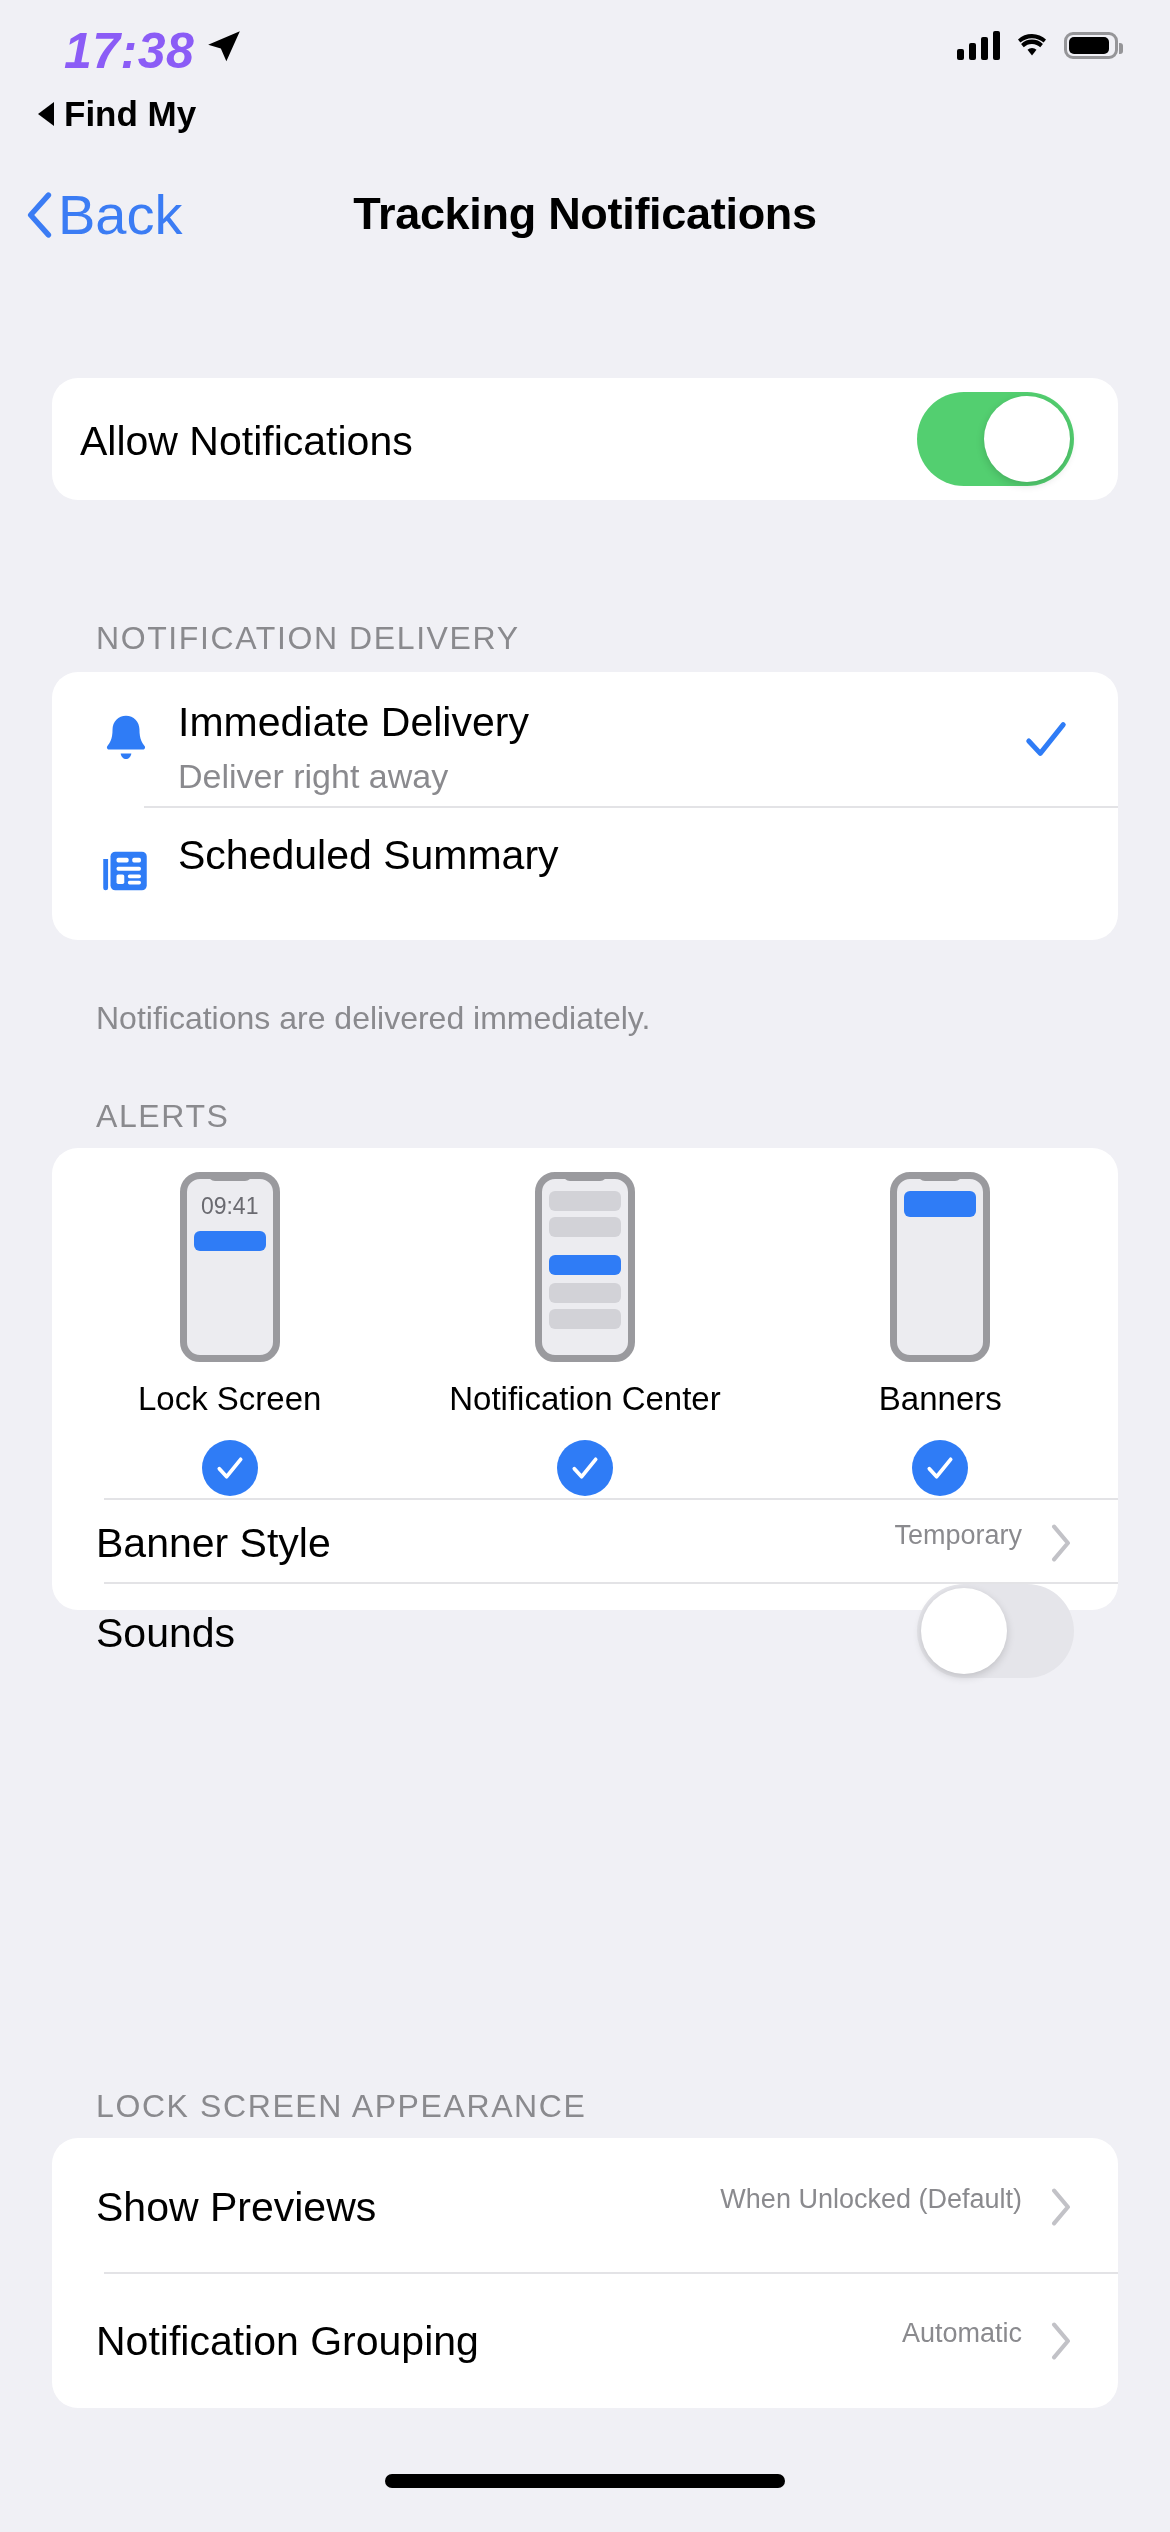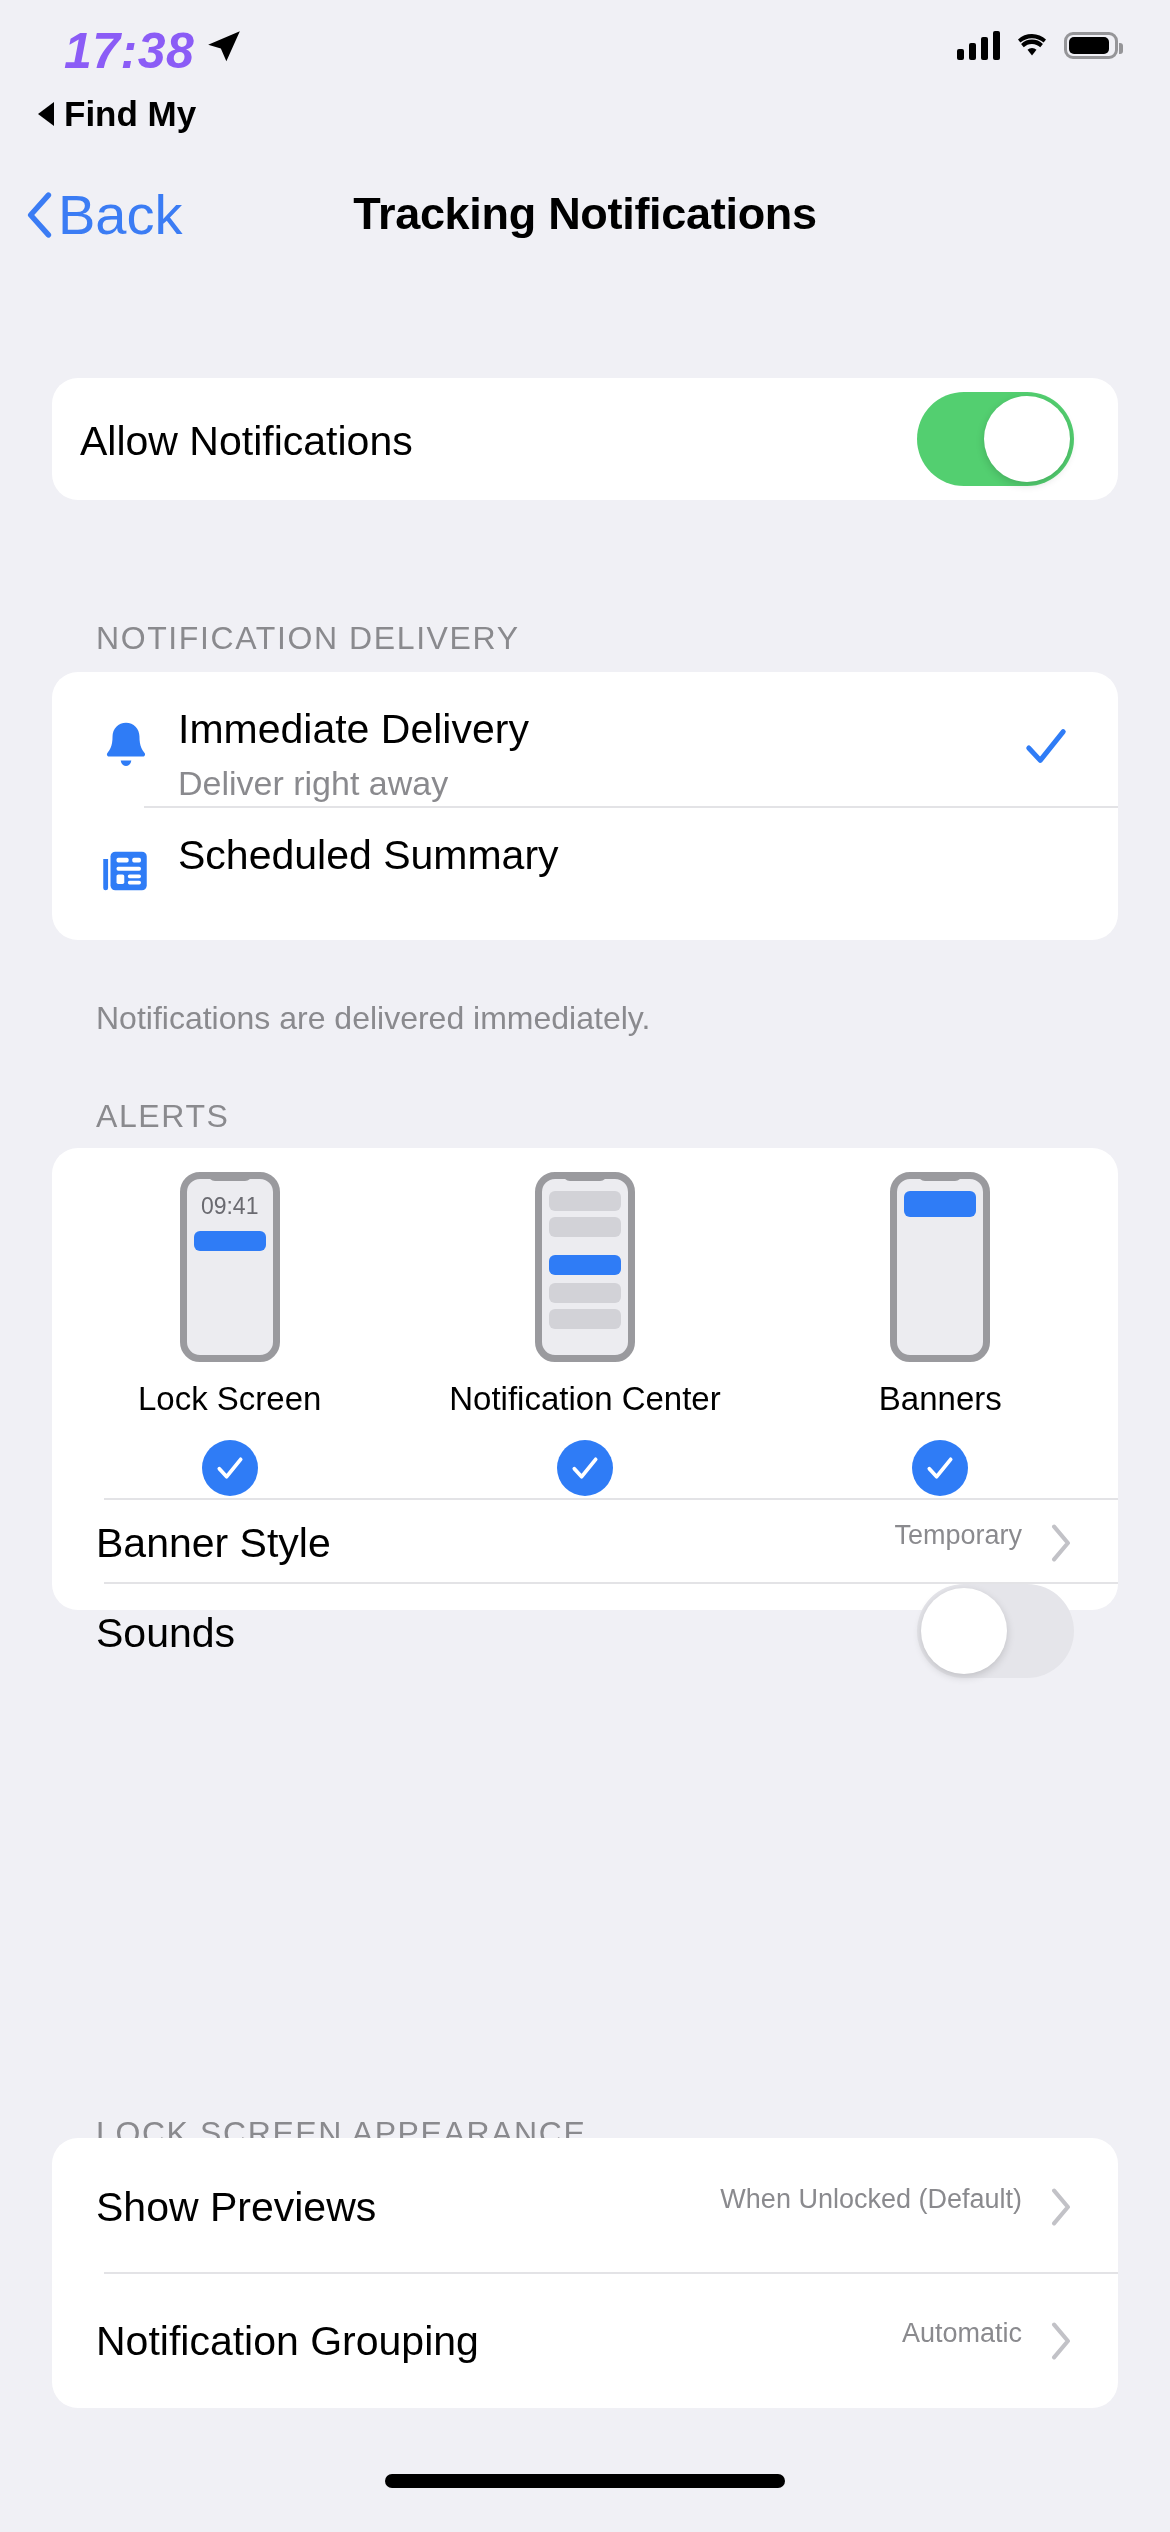--- a/index.html
+++ b/index.html
@@ -134,21 +134,21 @@
     <div style="position:absolute;left:28px;top:40px;" class="row-label">Allow Notifications</div>
     <div class="toggle on" style="right:44px;top:14px;">
       <div class="knob"></div>
     </div>
   </div>
 
   <div class="sec-head" style="top:620px;">NOTIFICATION DELIVERY</div>
 
   <div class="card" style="top:672px;height:268px;">
 
-    <div style="position:absolute;left:0;top:8px;width:100%;height:118px;">
+    <div style="position:absolute;left:0;top:1px;width:100%;height:118px;">
       <svg style="position:absolute;left:46px;top:38px;width:56px;height:58px;" viewBox="0 0 24 25">
         <path d="M12 2c-3.3 0-5.8 2.6-5.8 5.9 0 4.3-1.2 6-2.2 7.2-.5.6-.1 1.5.7 1.5h14.6c.8 0 1.2-.9.7-1.5-1-1.2-2.2-2.9-2.2-7.2C17.8 4.6 15.3 2 12 2z" fill="#2f7cf6"></path>
         <path d="M9.7 18.3c.2 1.4 1.2 2.4 2.3 2.4s2.1-1 2.3-2.4z" fill="#2f7cf6"></path>
       </svg>
       <div class="row-label" style="position:absolute;left:126px;top:26px;">Immediate Delivery</div>
       <div style="position:absolute;left:126px;top:84px;font-size:34px;color:#8a8a8e;">Deliver right away</div>
       <svg style="position:absolute;right:48px;top:44px;width:48px;height:46px;" viewBox="0 0 24 24">
         <path d="M3 12.5 L9 19 L21 4" stroke="#2f7cf6" stroke-width="2.6" fill="none" stroke-linecap="round" stroke-linejoin="round"></path>
       </svg>
     </div>
@@ -236,21 +236,21 @@
     <div class="divider" style="top:434px;left:52px;right:0;"></div>
 
     <div style="position:absolute;left:0;top:434px;width:100%;height:60px;">
       <div class="row-label" style="position:absolute;left:44px;top:28px;">Sounds</div>
       <div class="toggle off" style="right:44px;top:2px;">
         <div class="knob"></div>
       </div>
     </div>
   </div>
 
-  <div class="sec-head" style="top:2088px;margin-top:27px;">LOCK SCREEN APPEARANCE</div>
+  <div class="sec-head" style="top:2088px;">LOCK SCREEN APPEARANCE</div>
 
   <div class="card" style="top:2138px;height:270px;">
 
     <div style="position:absolute;left:0;top:0;width:100%;height:134px;">
       <div class="row-label" style="position:absolute;left:44px;top:46px;">Show Previews</div>
       <div class="row-value" style="position:absolute;right:96px;top:46px;">When Unlocked (Default)</div>
       <svg class="chevr" style="position:absolute;right:46px;top:50px;" viewBox="0 0 12 22">
         <path d="M2 1.5 L10 11 L2 20.5" stroke="#c2c2c7" stroke-width="2.4" fill="none" stroke-linecap="round" stroke-linejoin="round"></path>
       </svg>
     </div>

